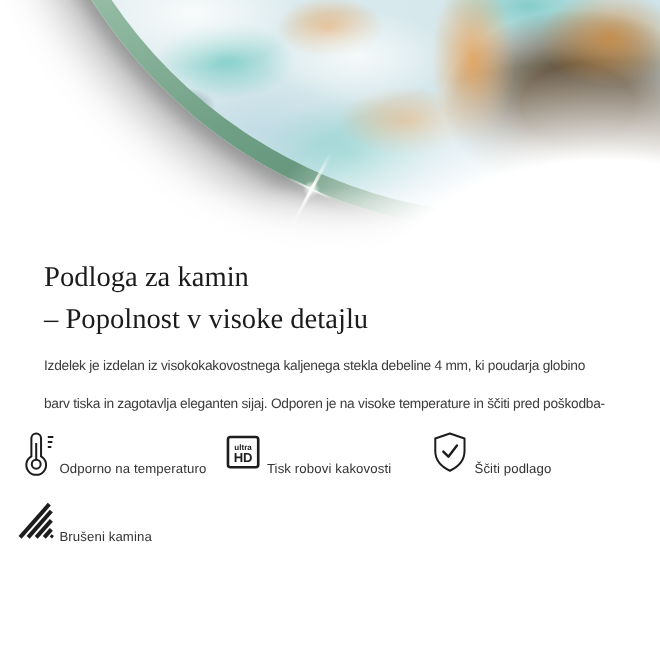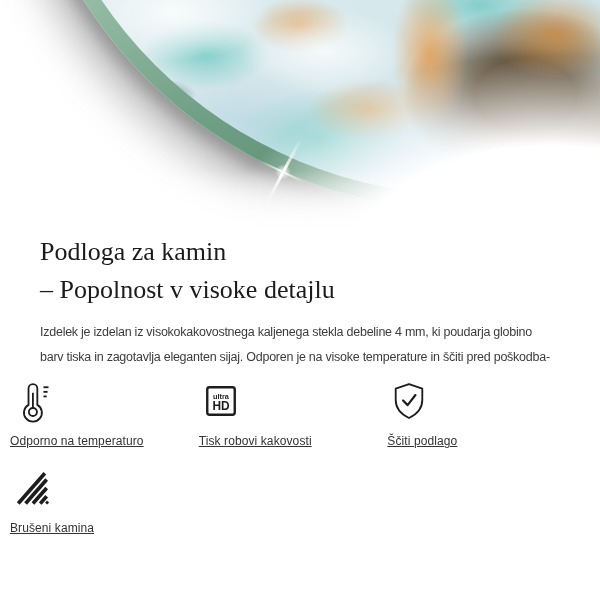--- a/index.html
+++ b/index.html
@@ -55,31 +55,31 @@
     position:absolute; left:275px; top:164px; width:16px; height:16px; border-radius:50%;
     background:radial-gradient(circle, rgba(255,255,255,.95), rgba(255,255,255,0) 70%);
   }
 
   
   .content { padding:3px 40px 0 40px; }
   .title { font-family:"Liberation Serif","DejaVu Serif",serif; font-weight:400;
            font-size:26px; line-height:38px; color:#1b1b1b; }
   .paragraph { margin-top:11px; font-size:12.5px; line-height:25px; letter-spacing:-0.25px;
                color:#3c3c3c; }
-  .paragraph .pline { white-space:nowrap; }
+  .paragraph .pline { white-space:nowrap;margin-top:10px; }
 
   
   .features { margin-top:9px; padding:0 24px 0 10px; display:grid;
               grid-template-columns:1fr 1fr 1fr; row-gap:18px; }
-  .feature { display:flex; flex-direction:column; align-items:flex-start; }
+  .feature { display:flex; flex-direction:row; align-items:flex-end; }
   .feature-icon { height:44px; display:flex; align-items:center; justify-content:center; }
   .feature-icon svg { display:block; }
   .ico { stroke:#1d1d1d; fill:none; stroke-width:2; }
   .ico-txt { fill:#1d1d1d; stroke:none; font-family:"Liberation Sans",sans-serif; text-anchor:middle; }
-  .feature-label { margin-top:11px; font-size:12px; color:#333333; letter-spacing:.1px;text-decoration:underline; }
+  .feature-label { margin-top:11px; font-size:12px; color:#333333; letter-spacing:.1px; }
 </style>
 </head>
 <body>
 
 <div class="hero">
   <div class="glass-rim"></div>
   <div class="glass-art"></div>
   <div class="hero-fade"></div>
   <div class="sparkle-glow"></div>
   <div class="sparkle"></div>

